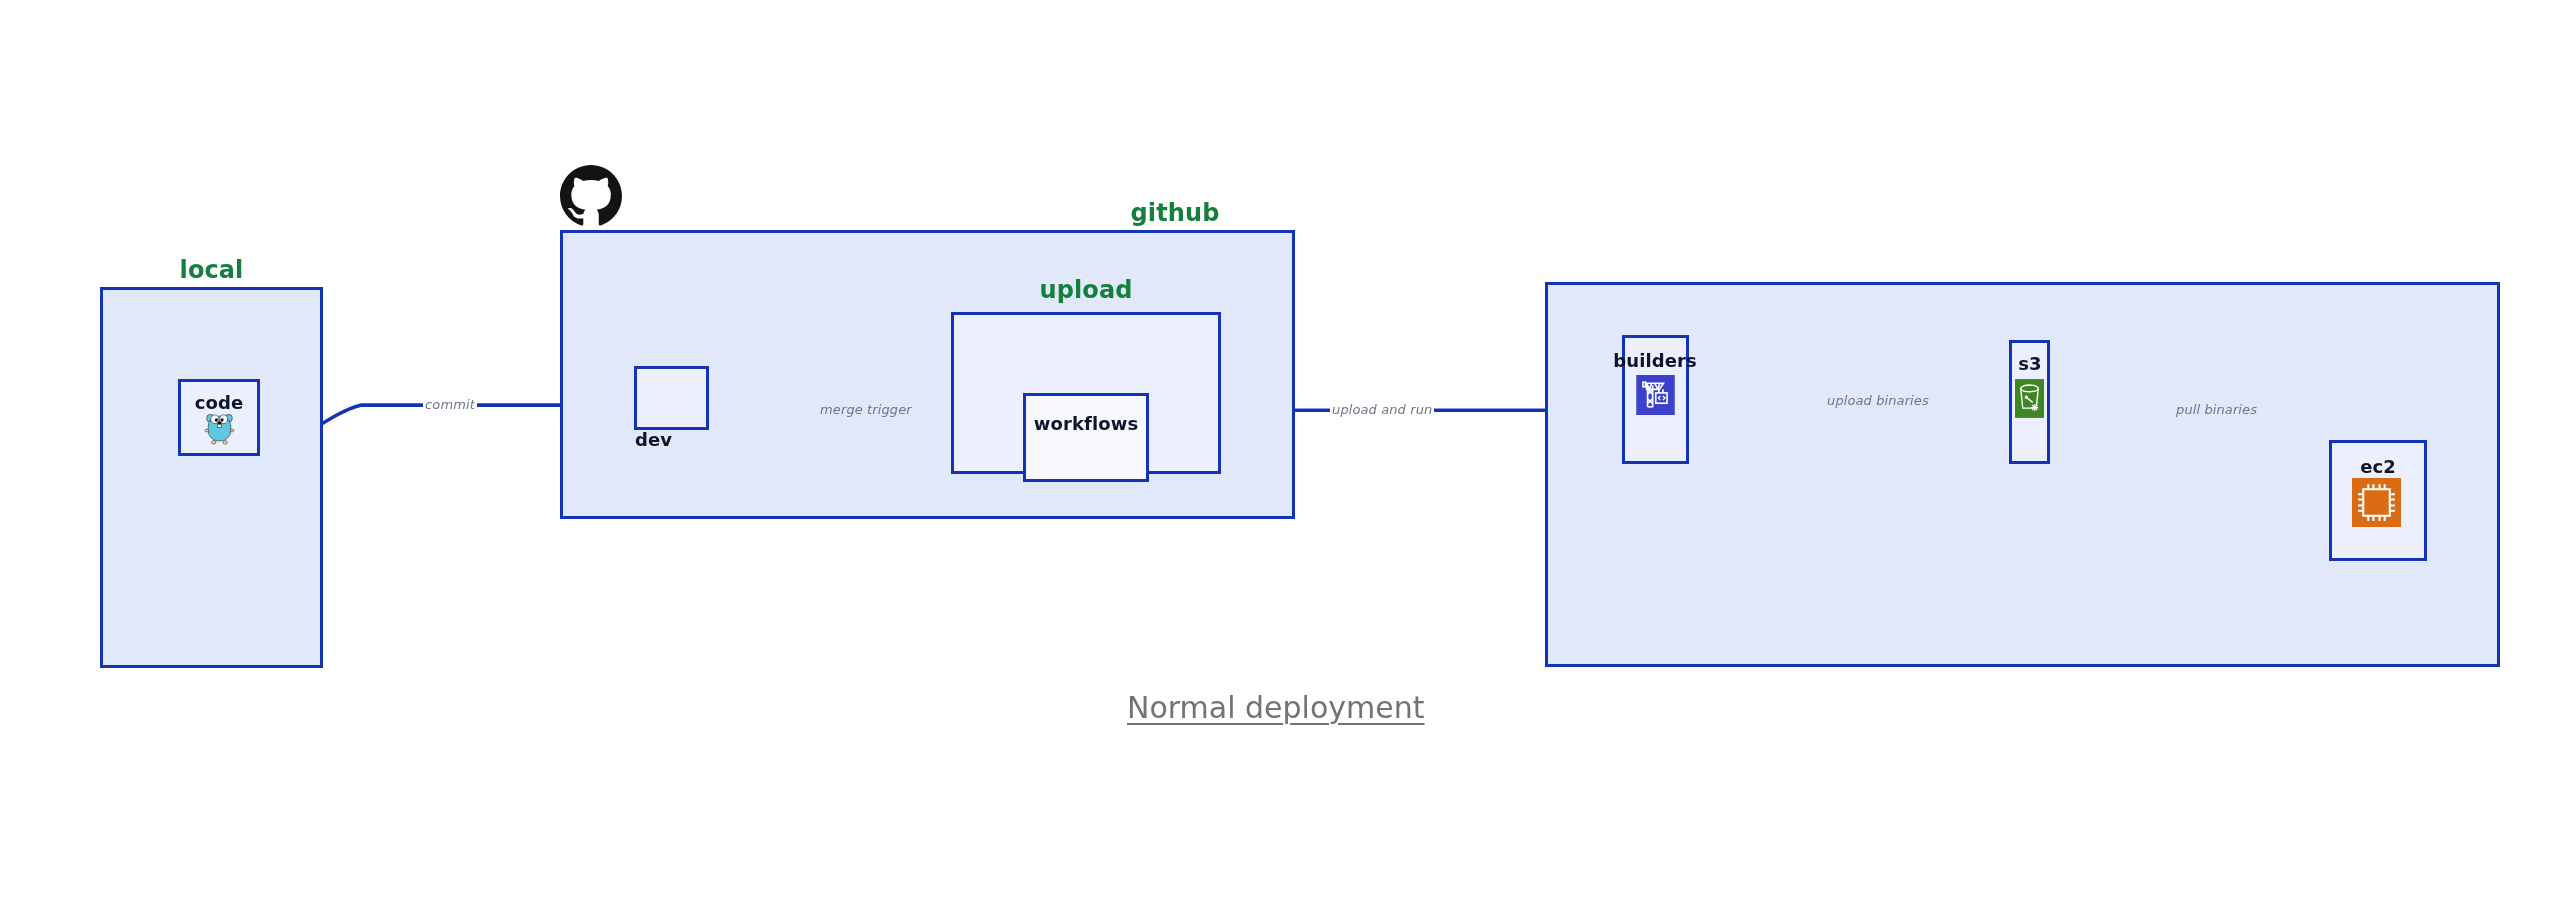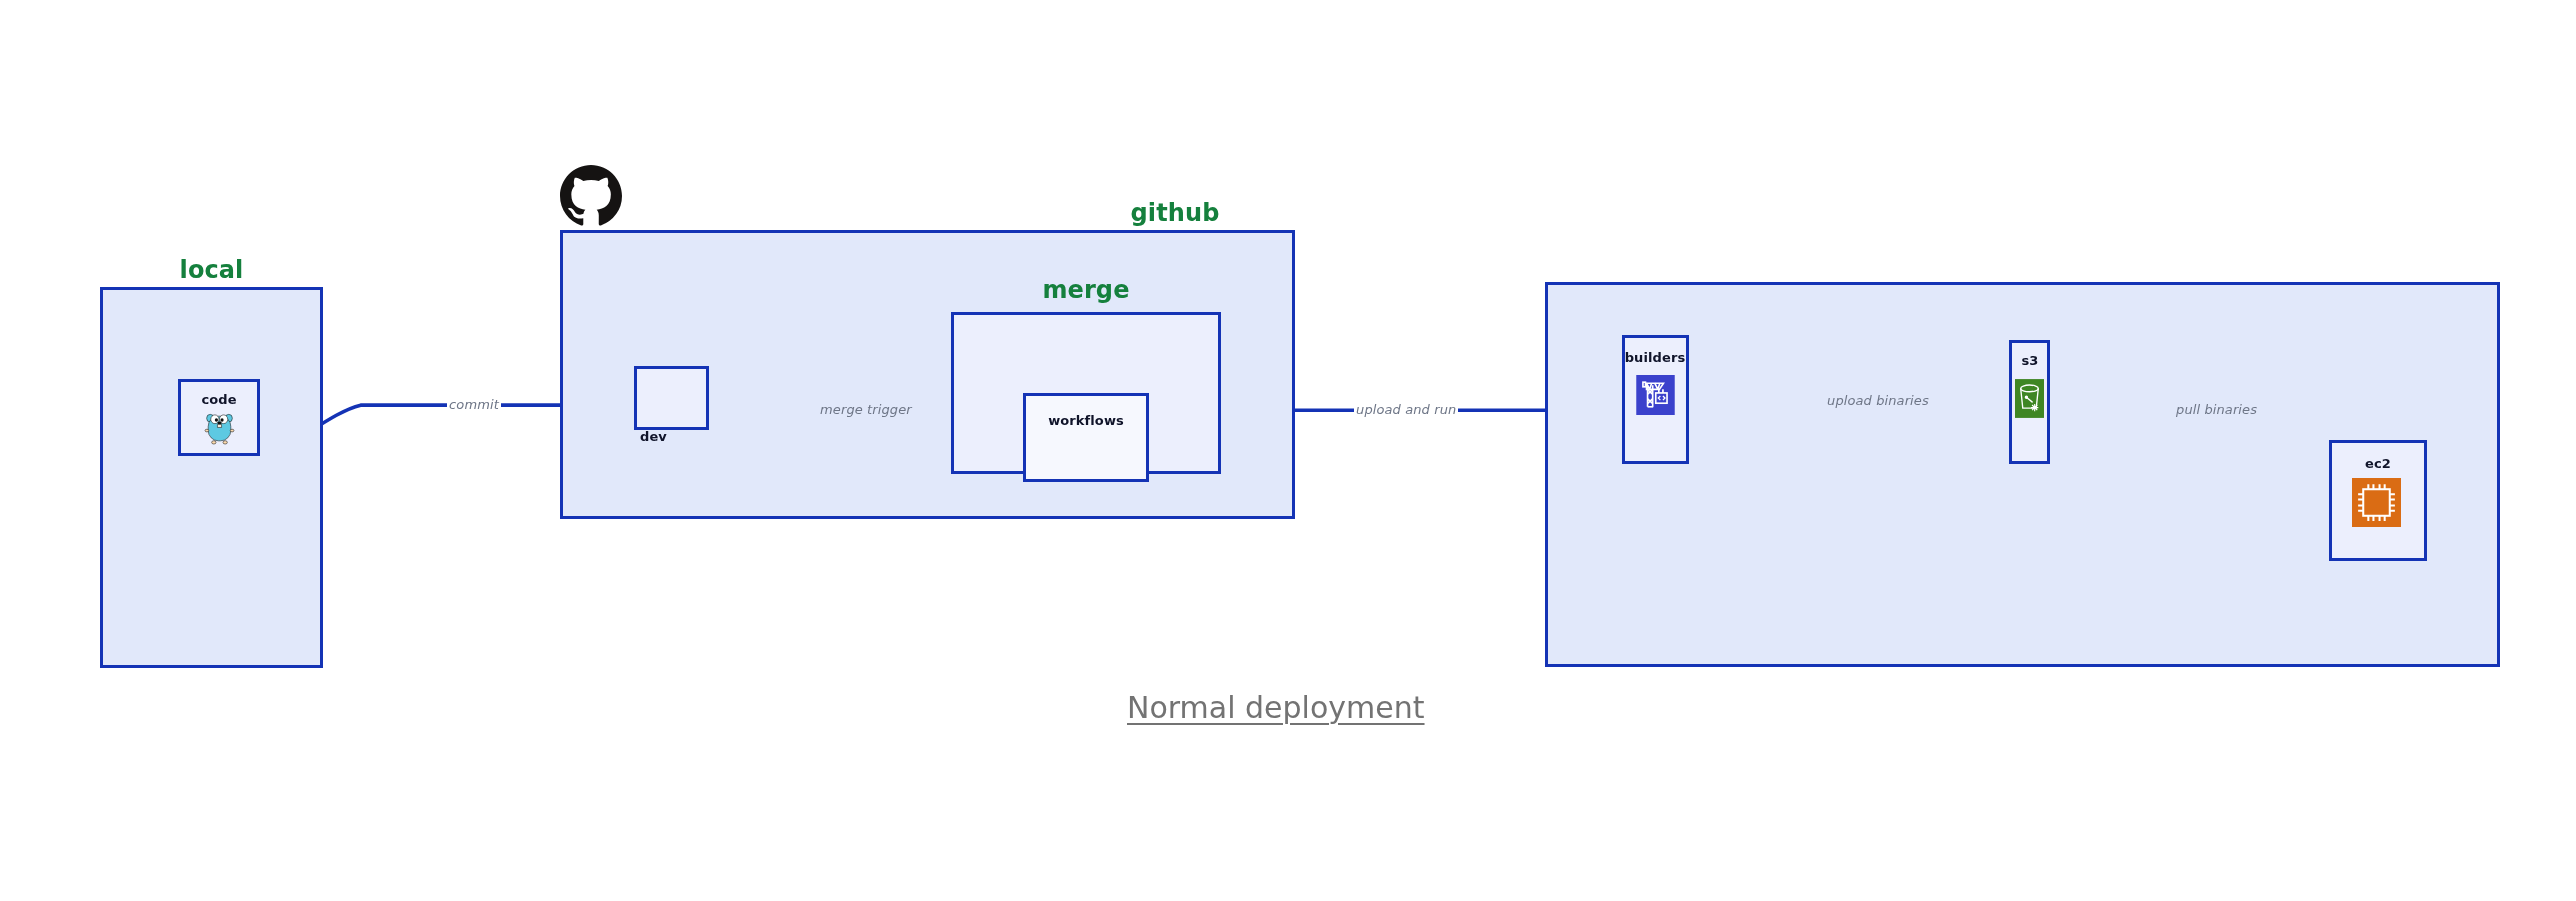--- a/index.html
+++ b/index.html
@@ -37,36 +37,36 @@
     position: absolute;
     color: #15803d;
     font-size: 24px;
     font-weight: 700;
     white-space: nowrap;
     letter-spacing: 0.1px;
   }
   .node-label {
     position: absolute;
     color: #10142a;
-    font-size: 13px;
+    font-size: 18px;
     font-weight: 700;
     white-space: nowrap;
     text-align: center;
     letter-spacing: 0.1px;
   }
   .edge-label {
     position: absolute;
     color: #6e7687;
     font-size: 13px;
     font-style: italic;
     white-space: nowrap;
     background: transparent;
     letter-spacing: 0.1px;
   }
-  .edge-label.on-white { background:#ffffff; padding:0 2.1px;margin-left:24px; }
+  .edge-label.on-white { background:#ffffff; padding:0 2.1px; }
   .edge-label.on-group { background:#e1e8fa; padding:0 2.1px; }
   .diagram-title {
     position: absolute;
     color: #737373;
     font-size: 30px;
     font-weight: 400;
     text-decoration: underline;
     text-underline-offset: 4.6px;
     text-decoration-thickness: 2.1px;
     white-space: nowrap;
@@ -143,21 +143,21 @@
       8c0-4.42-3.58-8-8-8z"></path>
   </svg>
 
   <div class="group-label" style="left:1077px; top:199px; width:196px; text-align:center;">github</div>
 
   <div class="group-box" style="left:560px; top:230px; width:735px; height:289px;"></div>
 
   <div class="node-box" style="left:634px; top:366px; width:75px; height:64px;"></div>
   <div class="node-label" style="left:608px; top:393px; width:91px;margin-top:36px;">dev</div>
 
-  <div class="group-label" style="left:951px; top:276px; width:270px; text-align:center;">merge</div>
+  <div class="group-label" style="left:951px; top:276px; width:270px; text-align:center;">upload</div>
 
   <div class="group-box" style="left:951px; top:312px; width:270px; height:162px; background:#eceffd;"></div>
 
   <div class="node-box" style="left:1023px; top:393px; width:126px; height:89px; background:#f6f8fe;"></div>
   <div class="node-label" style="left:1023px; top:413px; width:126px;">workflows</div>
 
 
   <div class="group-box" style="left:1545px; top:282px; width:955px; height:385px;"></div>
 
   <div class="node-box" style="left:1622px; top:335px; width:67px; height:129px;"></div>

